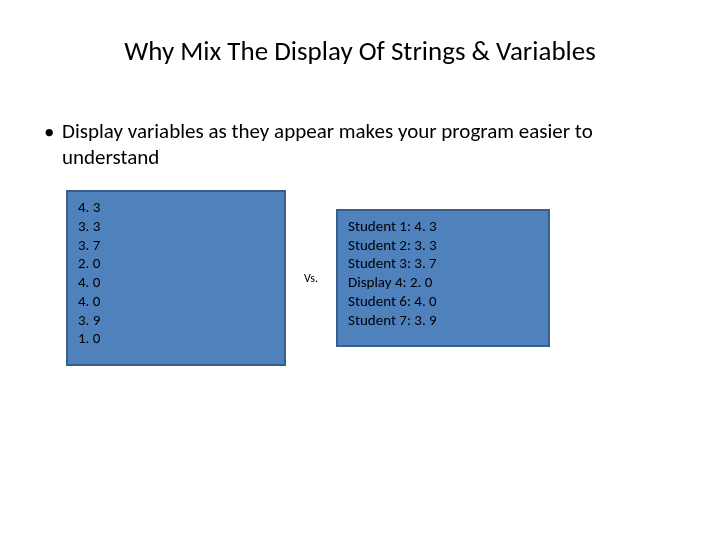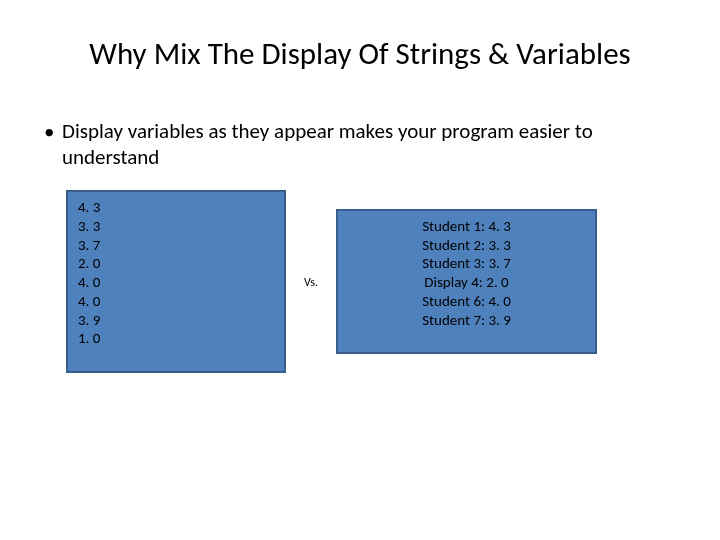--- a/index.html
+++ b/index.html
@@ -16,21 +16,21 @@
     height: 540px;
     position: relative;
     box-sizing: border-box;
   }
   .title {
     position: absolute;
     top: 34px;
     left: 0;
     width: 720px;
     text-align: center;
-    font-size: 31px;
+    font-size: 27px;
     color: #000;
     font-weight: 400;
   }
   .body {
     position: absolute;
     top: 118px;
     left: 44px;
     right: 44px;
   }
   .bullet-row {
@@ -52,29 +52,28 @@
   .compare {
     position: absolute;
     top: 190px;
     left: 66px;
     display: flex;
     align-items: center;
   }
   .box {
     background: #4f81bd;
     border: 2px solid #3a5e8b;
-    padding: 6px 10px 23px 10px;
+    padding: 6px 10px 16px 10px;
     box-sizing: border-box;
   }
   .box-left {
     width: 220px;
   }
   .box-right {
-    width: 261px;
-    text-align: center;
+    width: 214px;
   }
   .vs {
     width: 50px;
     text-align: center;
     font-size: 12px;
     color: #000;
   }
   .row {
     font-size: 15px;
     line-height: 1.25;

